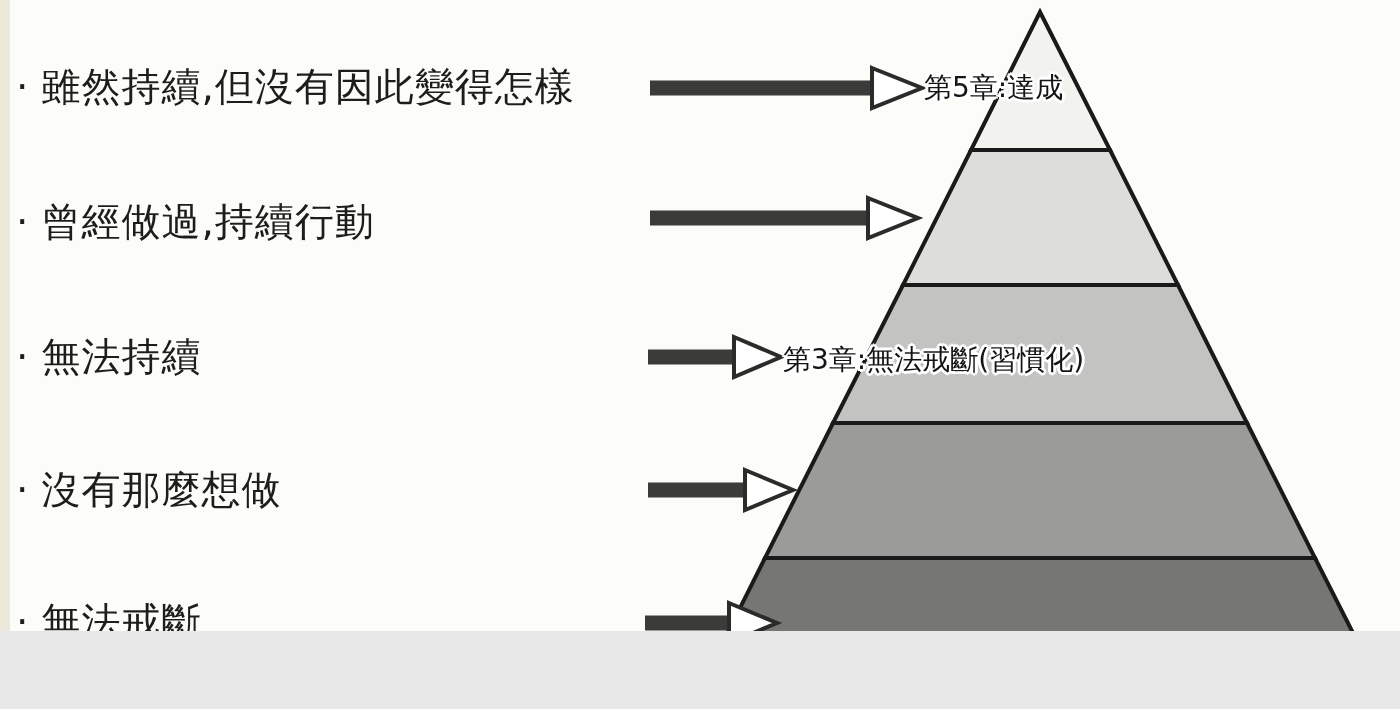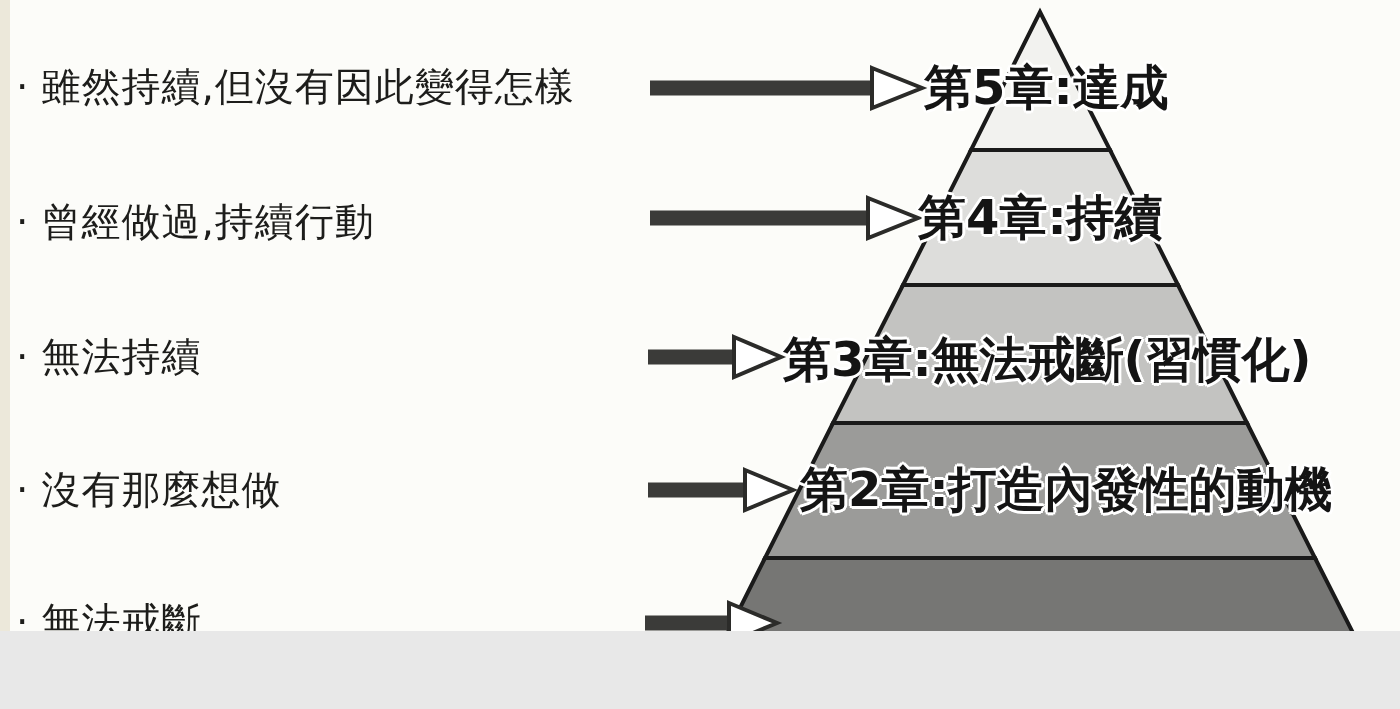--- a/index.html
+++ b/index.html
@@ -19,21 +19,21 @@
   .arrow-shaft{stroke:#3b3b39;stroke-width:15;}
   .arrow-head{fill:#ffffff;stroke:#2b2b29;stroke-width:4;stroke-linejoin:miter;}
   .problem-item{
     position:absolute;left:16px;transform:translateY(-50%);
     font-size:39px;font-weight:500;color:#1d1d1b;
     white-space:nowrap;letter-spacing:1px;
   }
   .bullet{display:inline-block;margin-right:12px;color:#1d1d1b;}
   .chapter-label{
     position:absolute;transform:translateY(-50%);
-    font-size:48px;font-weight:700;color:#141414;
+    font-size:28px;font-weight:400;color:#141414;
     white-space:nowrap;
     text-shadow:
       2px 0 0 #fff,-2px 0 0 #fff,0 2px 0 #fff,0 -2px 0 #fff,
       2px 2px 0 #fff,-2px -2px 0 #fff,2px -2px 0 #fff,-2px 2px 0 #fff,
       3px 0 0 #fff,-3px 0 0 #fff,0 3px 0 #fff,0 -3px 0 #fff;
   }
 </style>
 </head>
 <body>
 
@@ -81,17 +81,15 @@
     <span class="bullet">·</span><span>無法持續</span>
   </div>
   <div class="problem-item" style="top:490px">
     <span class="bullet">·</span><span>沒有那麼想做</span>
   </div>
   <div class="problem-item" style="top:622px">
     <span class="bullet">·</span><span>無法戒斷</span>
   </div>
 
   <div class="chapter-label" style="left:924px;top:88px">第5章:達成</div>
-  <div class="chapter-label" style="left:918px;top:218px">第4章:持續</div>
   <div class="chapter-label" style="left:783px;top:360px">第3章:無法戒斷(習慣化)</div>
-  <div class="chapter-label" style="left:800px;top:490px">第2章:打造內發性的動機</div>
 
 </div>
 
 </body></html>

